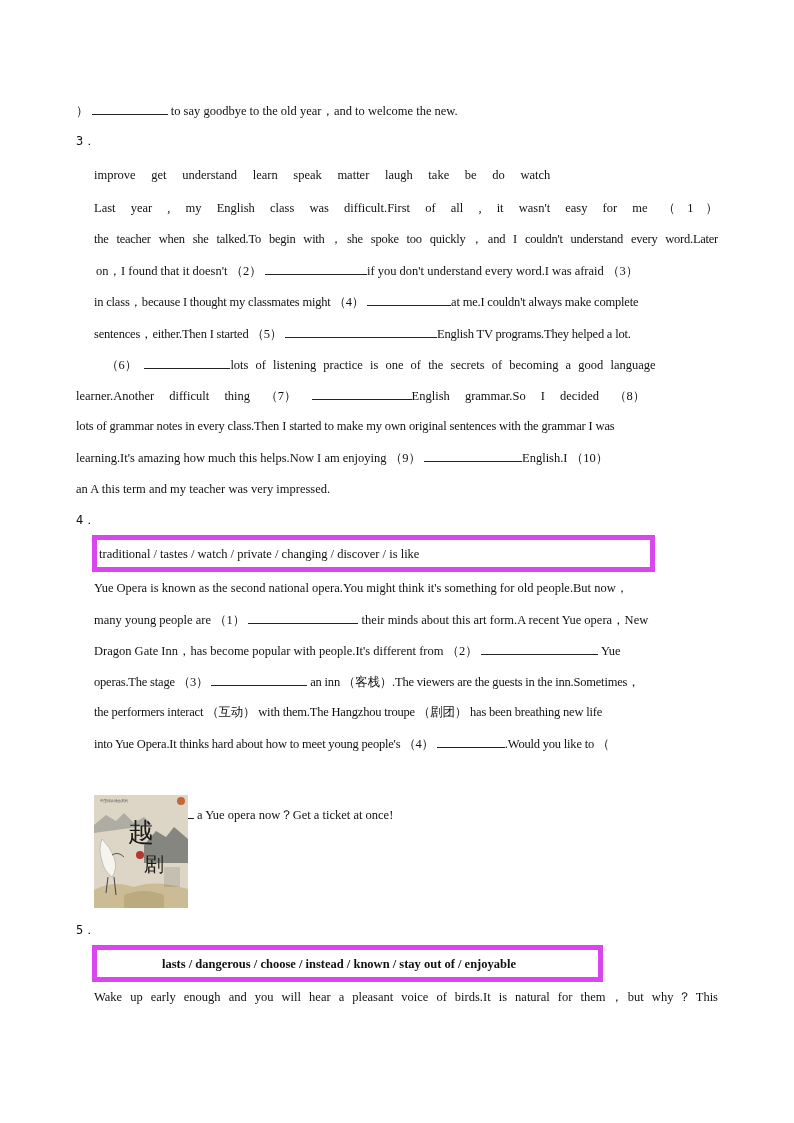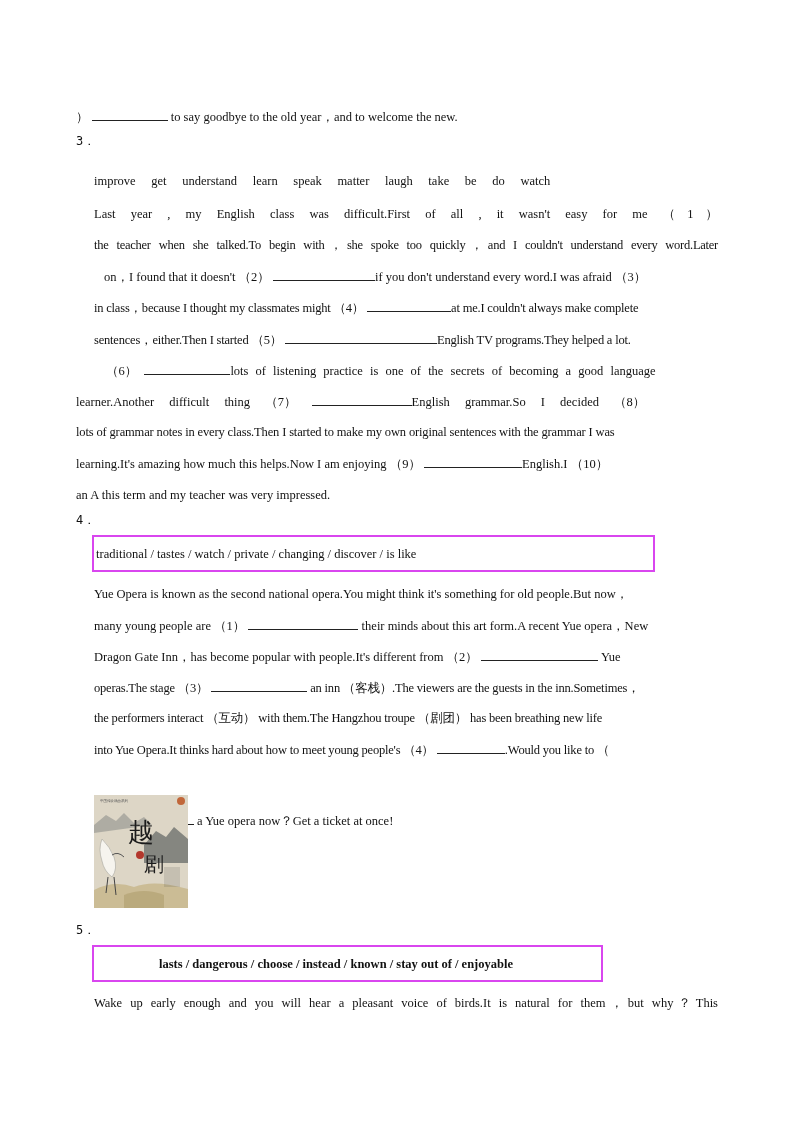--- a/index.html
+++ b/index.html
@@ -2,24 +2,24 @@
 <html><head>
   <meta charset="utf-8">
   <style>
     html, body { margin: 0; padding: 0; background: #ffffff; }
     body {
       width: 794px; height: 1123px; position: relative; overflow: hidden;
       font-family: "Liberation Serif", "DejaVu Serif", serif;
       color: #111;
       font-size: 12.5px;
     }
-    .line { position: absolute; white-space: nowrap; line-height: 16px; margin-top: 6px; }
+    .line { position: absolute; white-space: nowrap; line-height: 16px; }
     .blank { display: inline-block; border-bottom: 1px solid #222; height: 12px; vertical-align: baseline; }
     .qnum { position: absolute; left: 76px; font-family: "DejaVu Sans Mono", monospace; font-size: 12px; }
-    .wordbank { position: absolute; border: 2px solid #d946ef; box-sizing: border-box; }
+    .wordbank { position: absolute; border: 5px solid #d946ef; box-sizing: border-box; }
     .wordbank span { position: absolute; top: 50%; transform: translateY(-50%); white-space: nowrap; }
     .poster { position: absolute; left: 94px; top: 795px; width: 94px; height: 113px; overflow: hidden; }
   </style>
 </head>
 <body>
 
 <div class="line" style="left:76px; top:102px;">
   <span>）</span>
   <span class="blank" style="width:76px;"></span>
   <span>to say goodbye to the old year，and to welcome the new.</span>
@@ -40,21 +40,21 @@
   <span>do</span>&nbsp;&nbsp;&nbsp;&nbsp;
   <span>watch</span>
 </div>
 
 <div class="line" style="left:94px; width:624px; top:200px; text-align:justify; text-align-last:justify;">
   <span>Last year , my English class was difficult.First of all , it wasn't easy for me （1）</span>
 </div>
 <div class="line" style="left:94px; width:624px; top:231px; text-align:justify; text-align-last:justify; letter-spacing:-0.25px;">
   <span>the teacher when she talked.To begin with，she spoke too quickly，and I couldn't understand every word.Later</span>
 </div>
-<div class="line" style="left:104px; top:262px;">
+<div class="line" style="left:96px; top:262px;">
   <span>on，I found that it doesn't （2）</span>
   <span class="blank" style="width:102px;"></span><span>if you don't understand every word.I was afraid （3）</span>
 </div>
 <div class="line" style="left:94px; top:293px; letter-spacing:-0.2px;">
   <span>in class，because I thought my classmates might （4）</span>
   <span class="blank" style="width:84px;"></span><span>at me.I couldn't always make complete</span>
 </div>
 <div class="line" style="left:94px; top:325px; letter-spacing:-0.2px;">
   <span>sentences，either.Then I started （5）</span>
   <span class="blank" style="width:152px;"></span><span>English TV programs.They helped a lot.</span>

